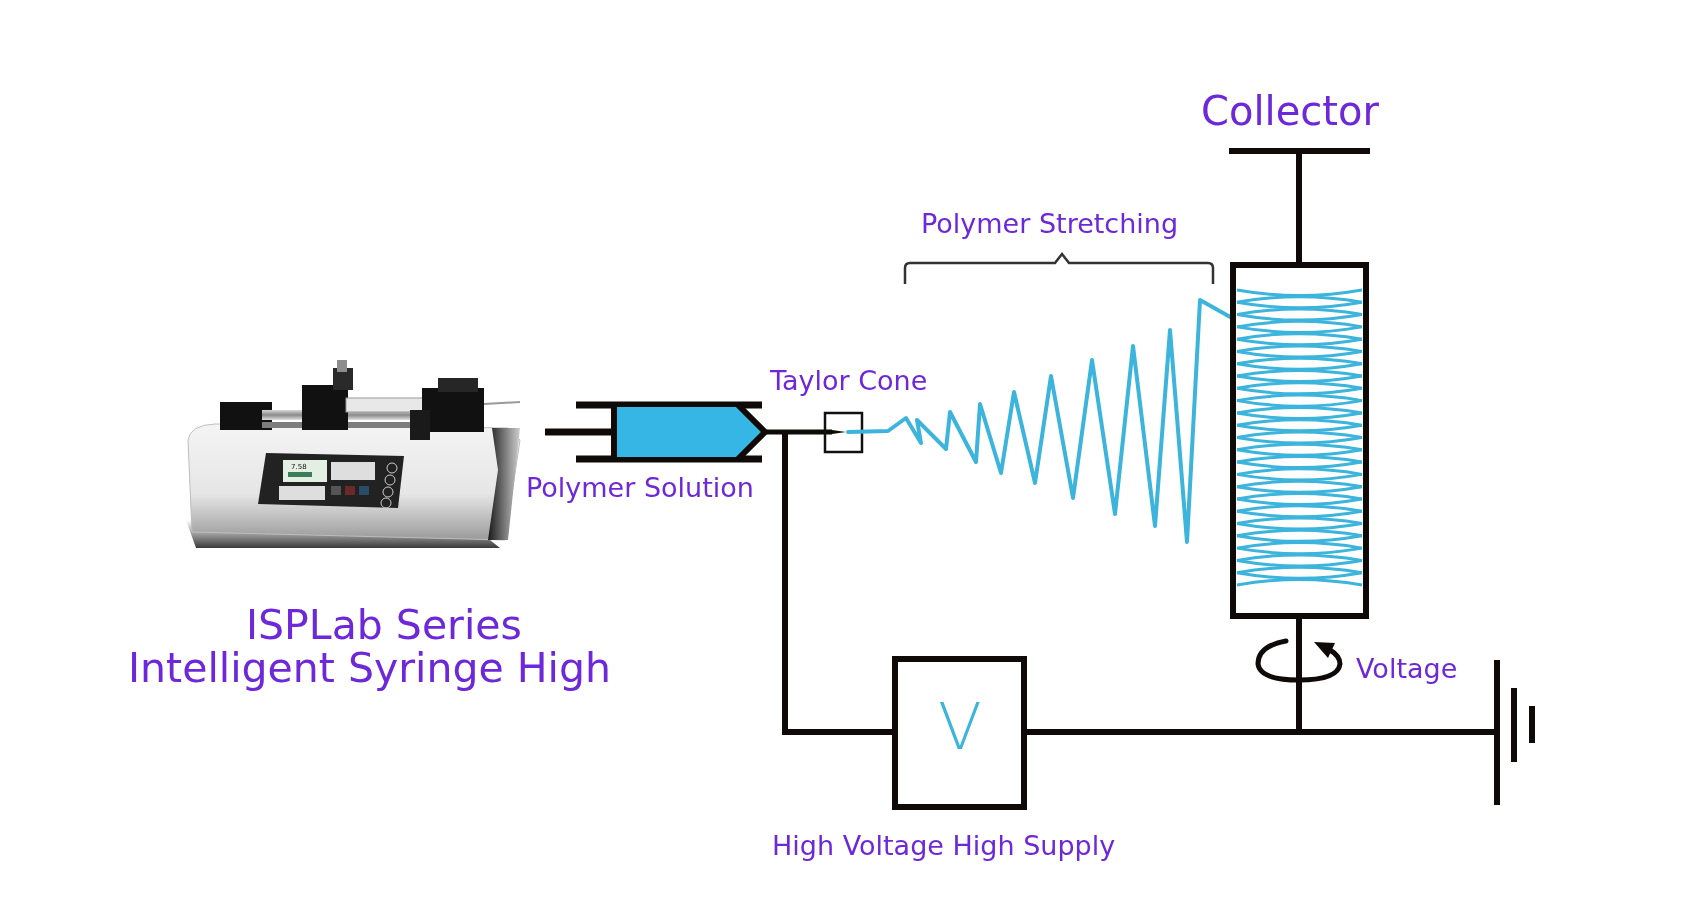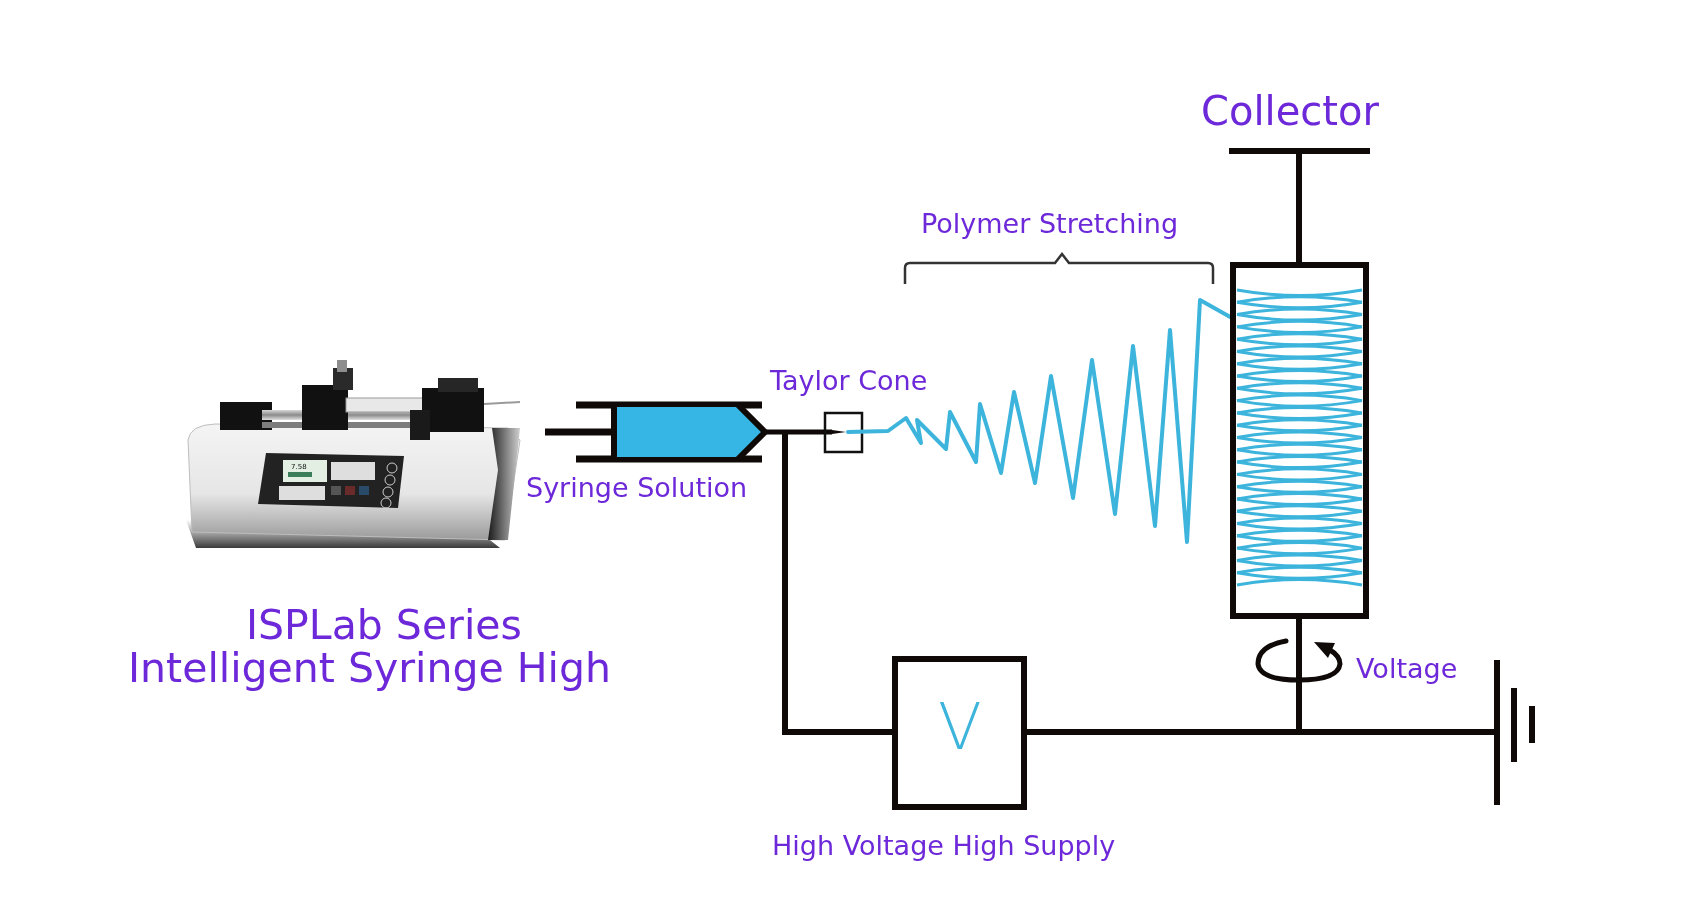--- a/index.html
+++ b/index.html
@@ -173,21 +173,21 @@
     <line x1="1532" y1="706" x2="1532" y2="743" stroke="#0f0a08" stroke-width="6"></line>
   </g>
 </svg>
 
 <div class="lbl lbl-xl" style="left:1201px; top:88px;">Collector</div>
 
 <div class="lbl lbl-sm" style="left:921px; top:208px;">Polymer Stretching</div>
 
 <div class="lbl lbl-sm" style="left:750px; top:365px;margin-left:20px;">Taylor Cone</div>
 
-<div class="lbl lbl-sm" style="left:526px; top:472px;">Syringe Solution</div>
+<div class="lbl lbl-sm" style="left:526px; top:472px;">Polymer Solution</div>
 
 <div class="lbl lbl-sm" style="left:1356px; top:653px;">Voltage</div>
 
 <div class="lbl lbl-sm" style="left:772px; top:830px;">High Voltage High Supply</div>
 
 <div class="lbl" style="left:938px; top:690px; font-size:64px; color:#3cb4dc; font-family:'DejaVu Sans', sans-serif; font-weight:200;">V</div>
 
 <div class="lbl lbl-lg" style="left:246px; top:573px;margin-top:28px;">ISPLab Series</div>
 
 <div class="lbl lbl-lg" style="left:128px; top:644px;">Intelligent Syringe High</div>

